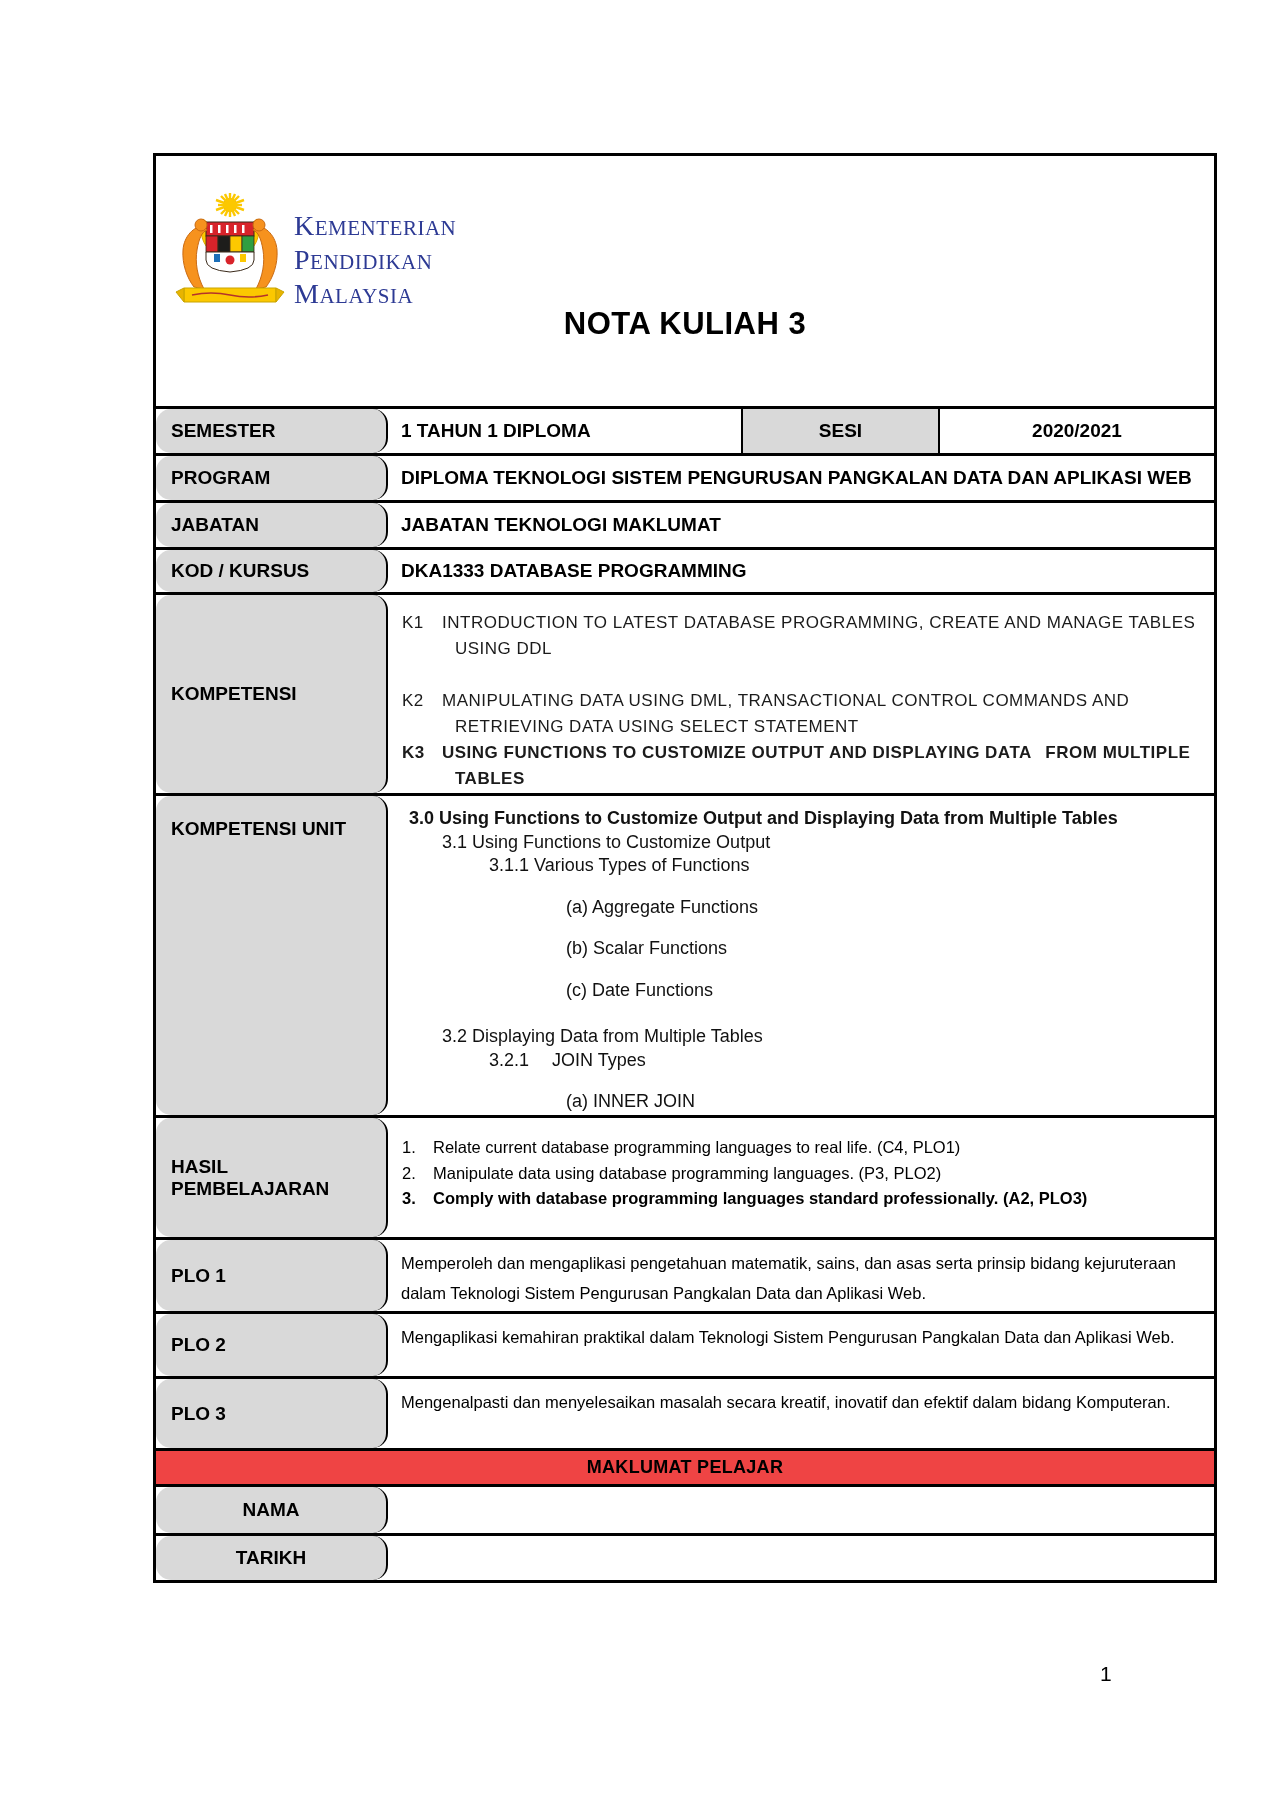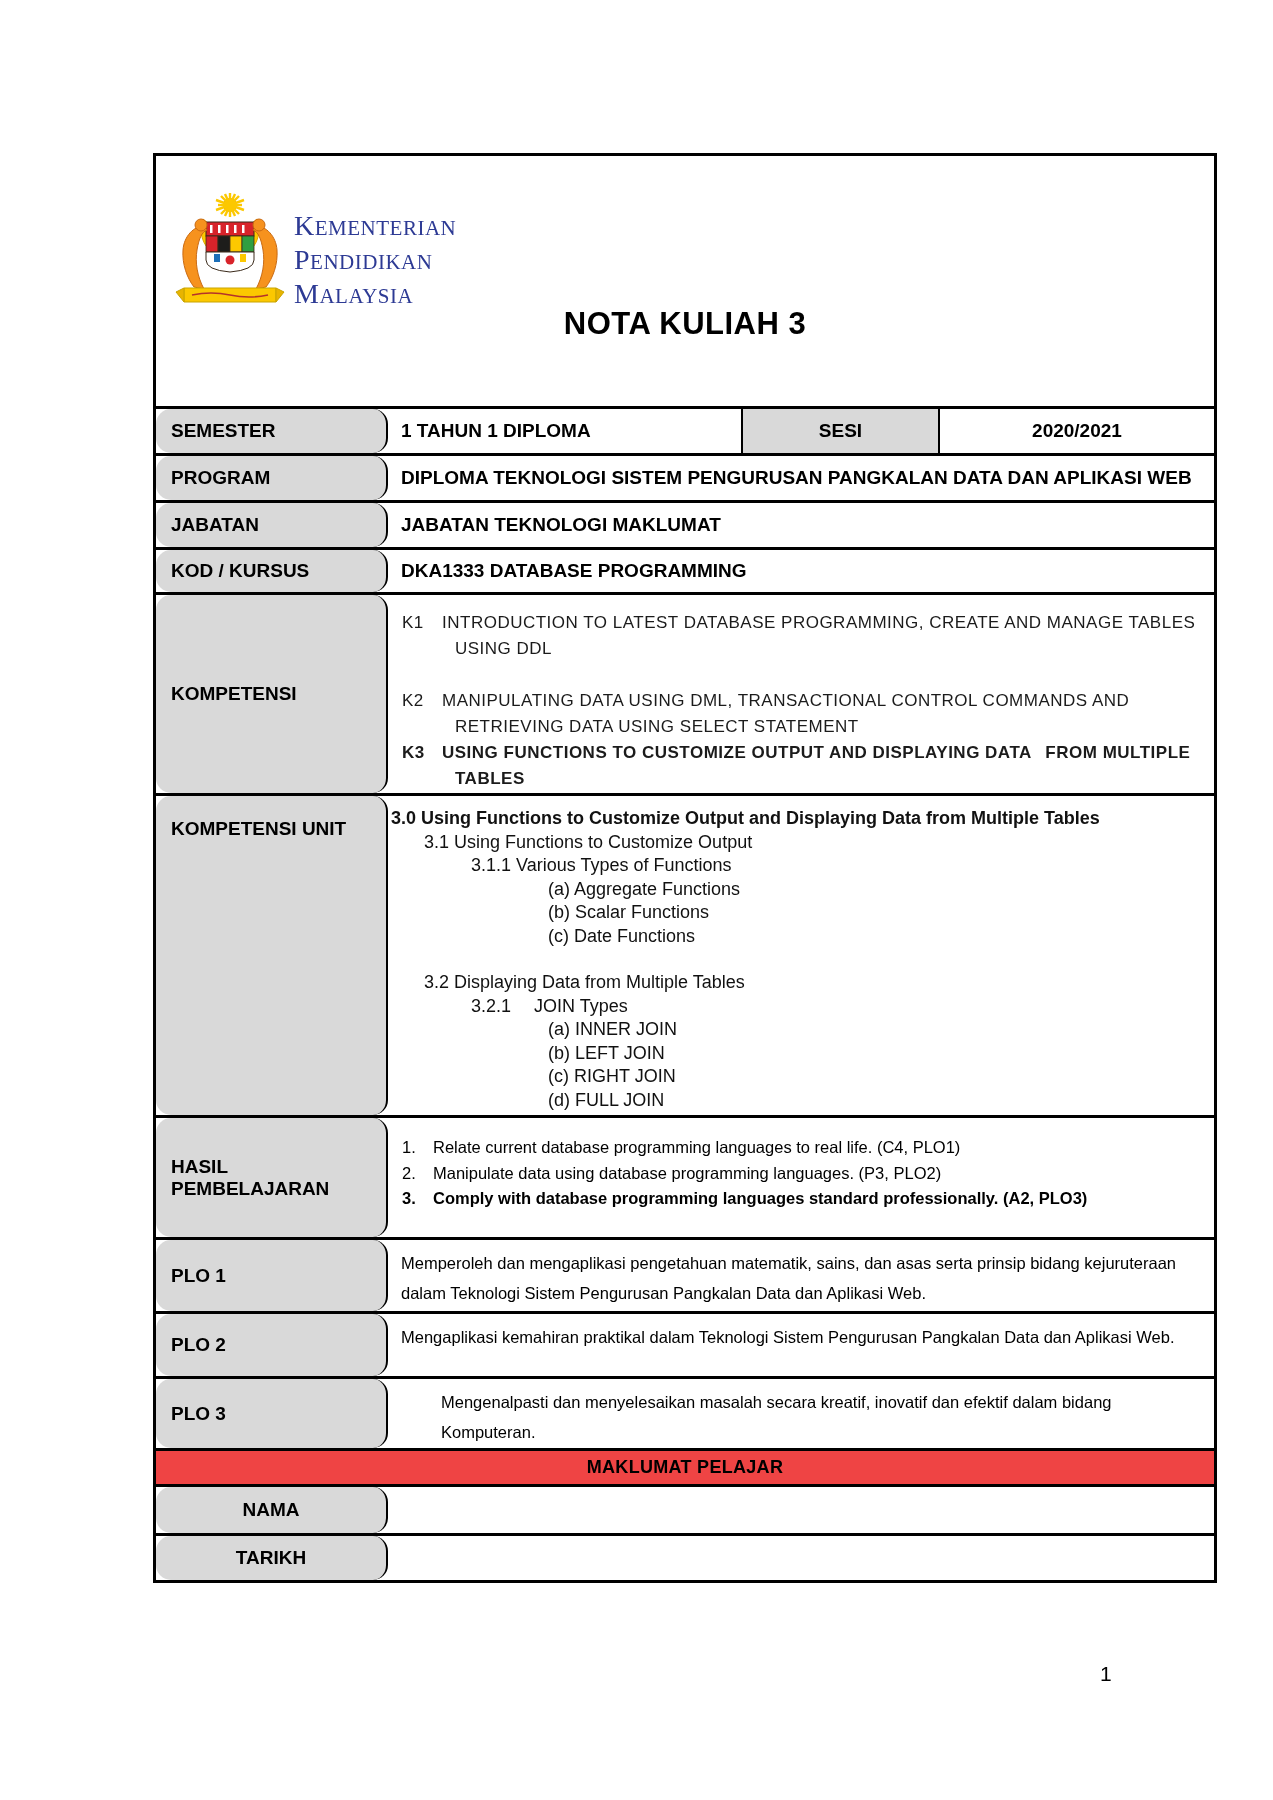--- a/index.html
+++ b/index.html
@@ -31,35 +31,35 @@
        font-weight:bold;font-size:19px;box-sizing:border-box;}
   .cell{box-sizing:border-box;display:flex;align-items:center;}
   .c-v1{width:355px;flex:none;border-right:2px solid #000;padding-left:13px;
         font-weight:bold;font-size:19px;}
   .c-sesi{width:197px;flex:none;border-right:2px solid #000;background:#d9d9d9;
           justify-content:center;font-weight:bold;font-size:19px;}
   .c-year{flex:1;justify-content:center;font-weight:bold;font-size:19px;}
 
   .r1{height:47px;} .r2{height:47px;} .r3{height:47px;} .r4{height:45px;}
   .r5{height:201px;} .r6{height:322px;} .r7{height:122px;} .r8{height:74px;}
-  .r9{height:65px;} .r10{height:72px;gap:40px;} .r11{height:36px;} .r12{height:49px;}
+  .r9{height:65px;} .r10{height:72px;} .r11{height:36px;} .r12{height:49px;}
   .r13{height:47px;}
 
   
   .kbody{flex:1;padding:15px 8px 0 14px;font-size:17px;line-height:26px;
          letter-spacing:.5px;color:#1b1b1b;}
   .kitem{display:flex;}
   .kcode{width:40px;flex:none;}
   .kl2{padding-left:13px;}
   .kgap{margin-bottom:26px;}
   .b{font-weight:bold;}
 
   
-  .obody{flex:1;padding:11px 6px 0 3px;font-size:18px;line-height:23.5px;color:#111;}
-  .i1{padding-left:33px;} .i2{padding-left:80px;} .i3{padding-left:157px;}
+  .obody{flex:1;padding:11px 6px 0 21px;font-size:18px;line-height:23.5px;color:#111;}
+  .i1{padding-left:33px;} .i2{padding-left:80px;} .i3{padding-left:157px;margin-top:18px;}
   .gap{margin-top:23px;}
 
   
   .hbody{flex:1;padding:17px 8px 0 14px;font-size:16.5px;line-height:25.5px;}
   .hitem{display:flex;}
   .hnum{width:31px;flex:none;}
 
   
   .pbody{flex:1;padding:8px 16px 0 13px;font-size:16.5px;line-height:30px;
          font-weight:normal;align-items:flex-start;display:block;}

